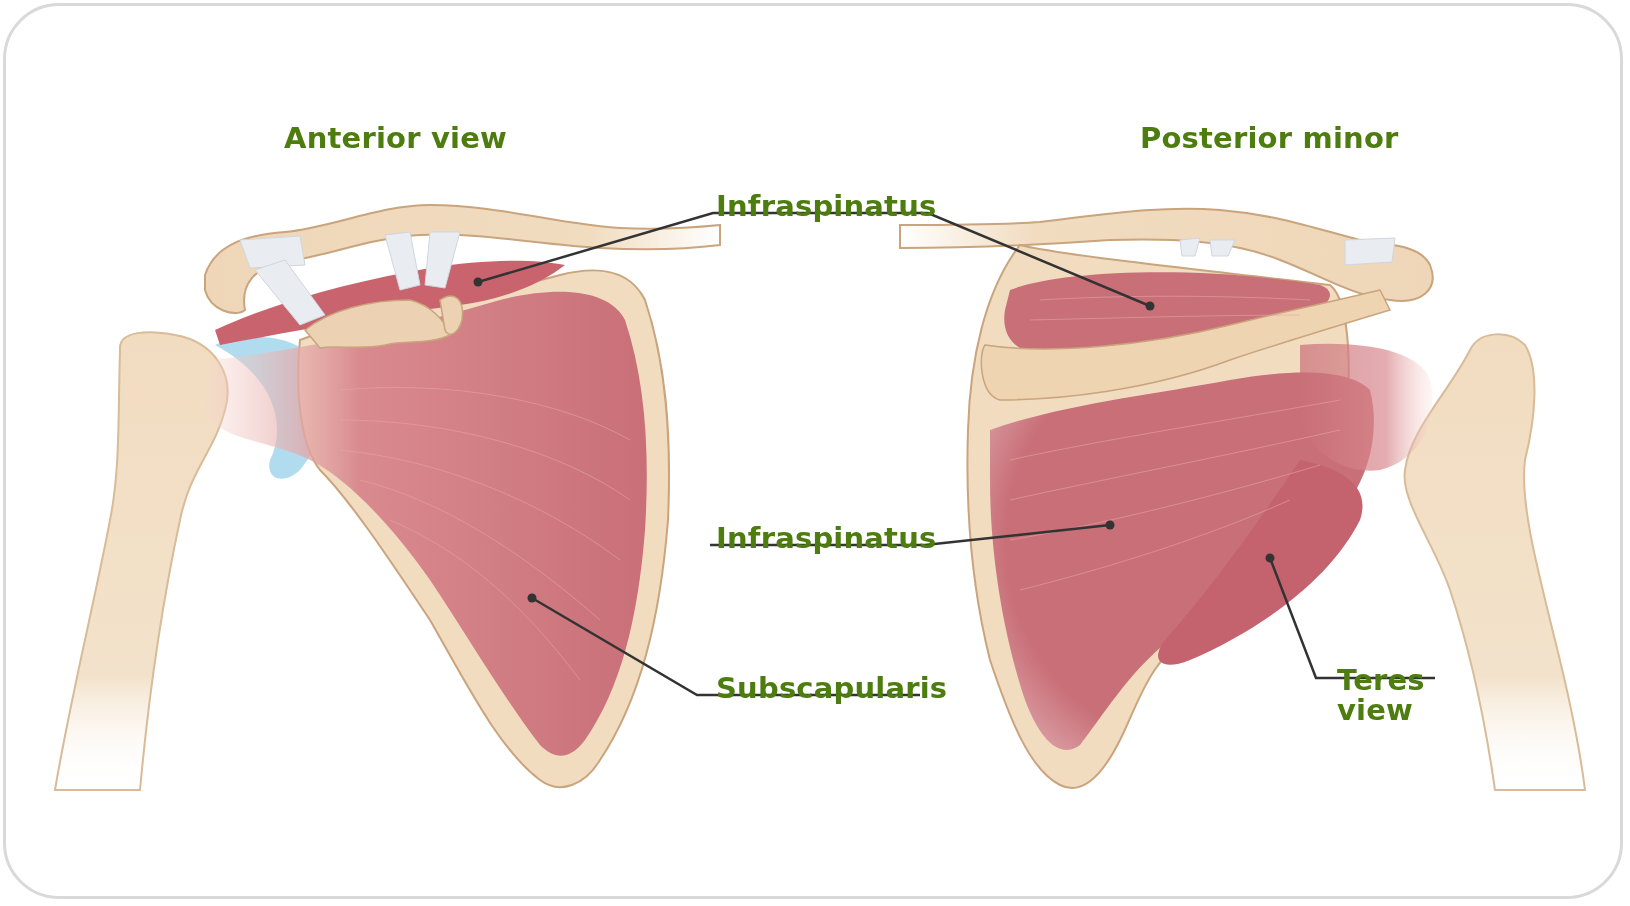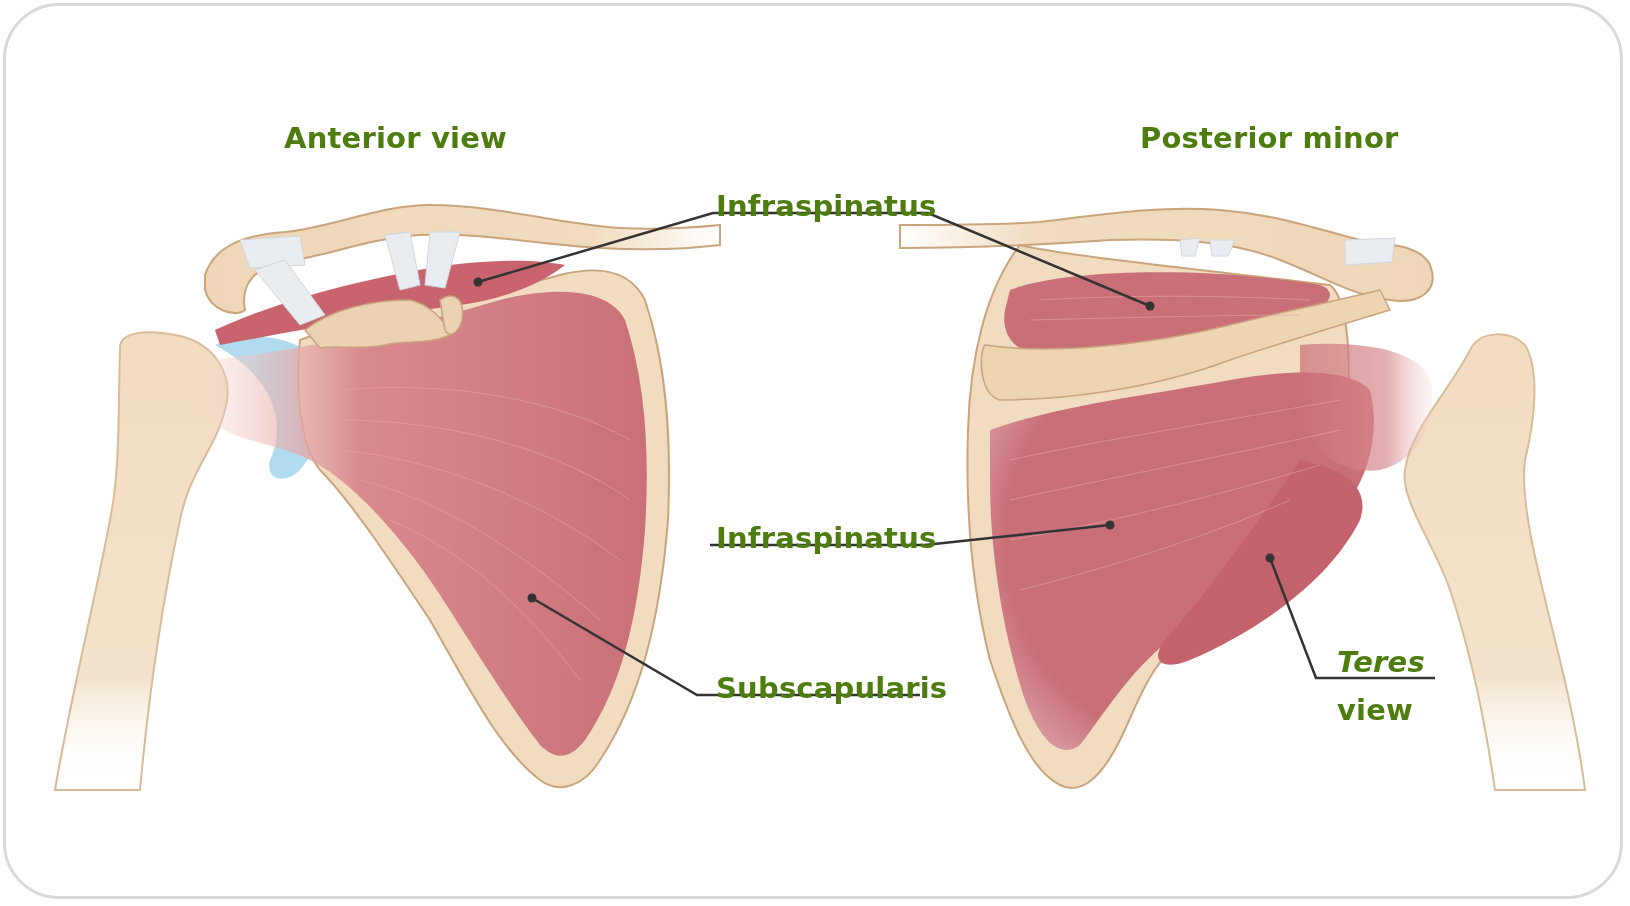--- a/index.html
+++ b/index.html
@@ -129,14 +129,14 @@
     <circle cx="1270" cy="558" r="4.5"></circle>
   </g>
 </svg>
 
 <div class="lbl title" style="left:284px;top:106px;">Anterior view</div>
 <div class="lbl title" style="left:1140px;top:106px;">Posterior minor</div>
 
 <div class="lbl" style="left:716px;top:174px;">Infraspinatus</div>
 <div class="lbl" style="left:716px;top:506px;">Infraspinatus</div>
 <div class="lbl" style="left:716px;top:656px;">Subscapularis</div>
-<div class="lbl" style="left:1337px;top:630px;font-style:italic;">Teres</div>
+<div class="lbl" style="left:1337px;top:648px;">Teres</div>
 <div class="lbl" style="left:1337px;top:678px;">view</div>
 
 </body></html>

